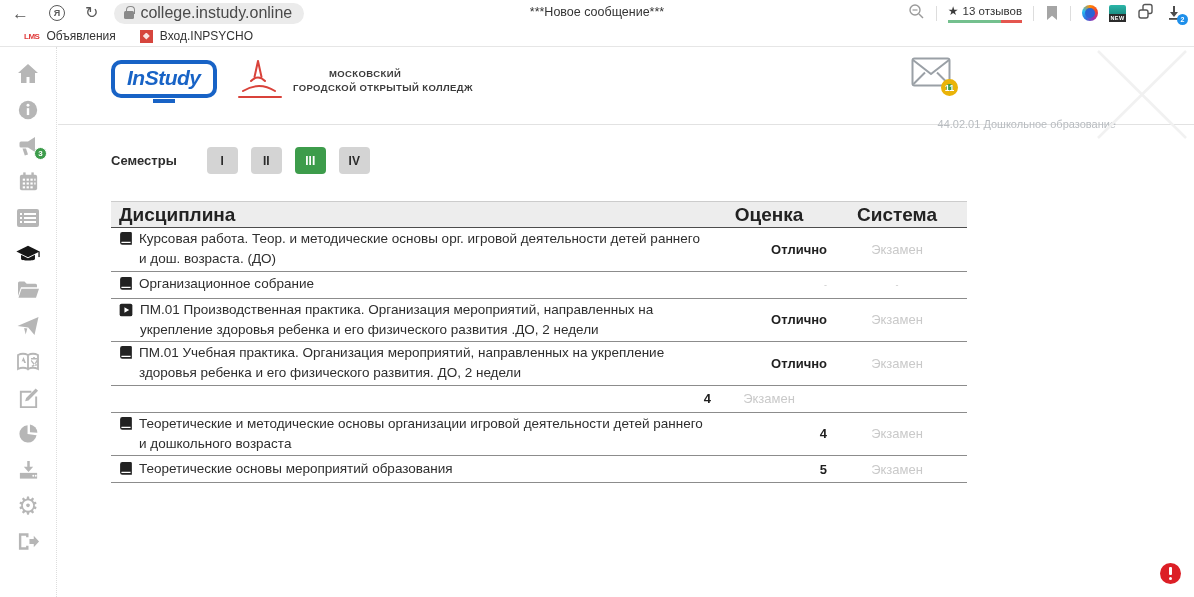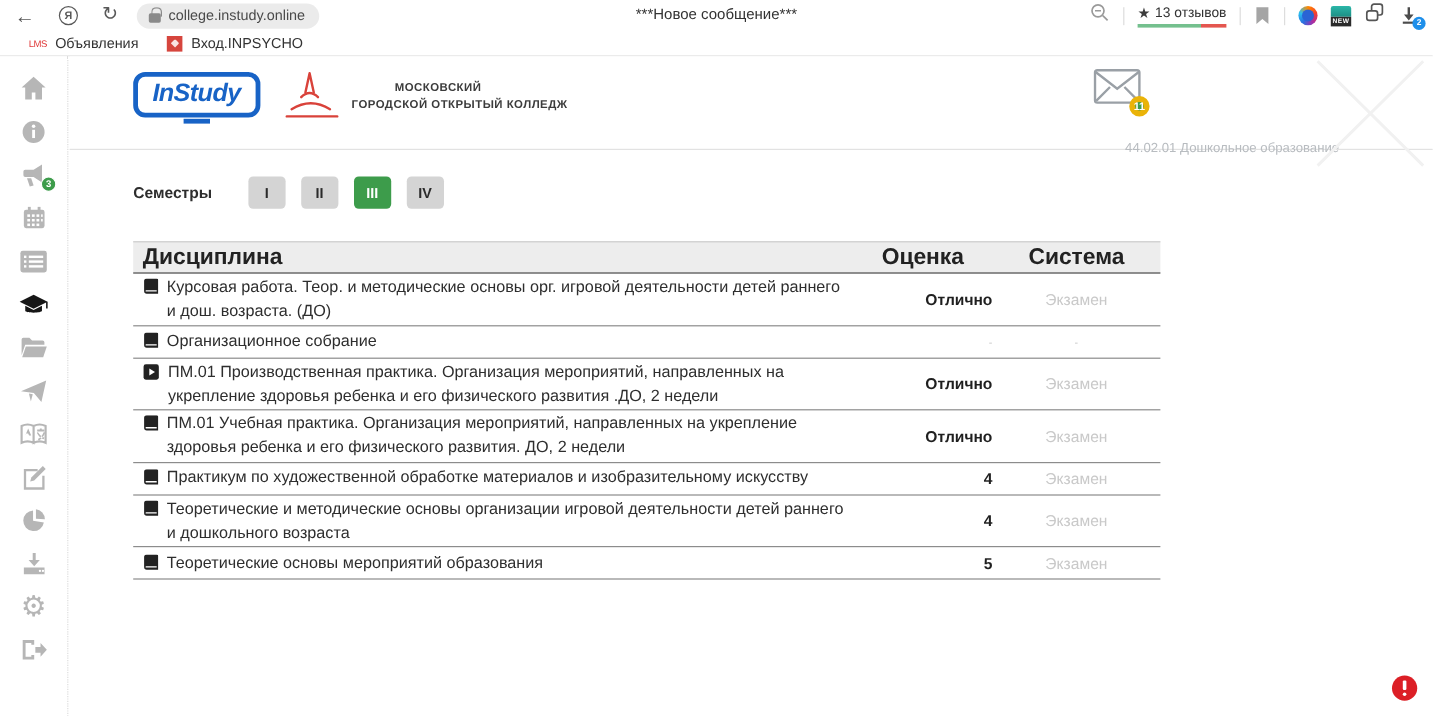--- a/index.html
+++ b/index.html
@@ -14,21 +14,21 @@
   .back { margin-left:12px; font-size:17px; }
   .ya-circle { margin-left:20px; width:16px; height:16px; border:1.5px solid #595959;
     border-radius:50%; display:flex; align-items:center; justify-content:center;
     font-size:9px; font-weight:bold; color:#595959; }
   .refresh { margin-left:20px; }
   .addr-pill { margin-left:16px; height:21px; background:#ebebeb; border-radius:12px;
     display:flex; align-items:center; gap:6px; padding:0 12px 0 10px; }
   .lock { position:relative; width:10px; height:8px; background:#8a8a8a; border-radius:1.5px; margin-top:4px; }
   .lock::before { content:""; position:absolute; left:1.5px; top:-5px; width:7px; height:7px;
     border:1.8px solid #8a8a8a; border-bottom:none; border-radius:4px 4px 0 0; }
-  .addr-text { font-size:12px; color:#4a4a4a; }
+  .addr-text { font-size:16px; color:#4a4a4a; }
   .tab-title { position:absolute; left:50%; top:5px; transform:translateX(-50%);
     font-size:12.5px; color:#333; white-space:nowrap; }
   .chrome-right { margin-left:auto; display:flex; align-items:center; gap:11px; padding-right:10px; }
   .vsep { width:1px; height:15px; background:#ddd; }
   .reviews { display:flex; flex-direction:column; gap:2px; cursor:pointer; }
   .reviews-line { display:flex; align-items:center; gap:4px; font-size:11.5px; color:#333; }
   .star-glyph { color:#3c3c3c; font-size:12px; }
   .reviews-bar { height:3px; width:100%; background:linear-gradient(to right,#74c08e 0 71%,#e4564f 71% 100%); }
   .flag-icon svg { display:block; }
   .ext-circle { width:16px; height:16px; border-radius:50%;
@@ -43,21 +43,21 @@
   .dl-badge { position:absolute; right:-4px; bottom:-3px; width:11px; height:11px; border-radius:50%;
     background:#1e8fea; color:#fff; font-size:7px; font-weight:bold;
     display:flex; align-items:center; justify-content:center; }
 
   
   .bookmarks { position:absolute; top:26px; left:0; width:1194px; height:21px;
     display:flex; align-items:center; gap:24px; padding-left:10px;
     border-bottom:1px solid #e6e6e6; background:#fff; }
   .bm-item { display:flex; align-items:center; gap:7px; cursor:pointer; }
   .bm-label { font-size:12px; color:#333; }
-  .lms-logo { font-size:8px; font-weight:normal; color:#e03b3b; letter-spacing:-.5px;padding-left:14px; }
+  .lms-logo { font-size:8px; font-weight:bold; color:#e03b3b; letter-spacing:-.5px;padding-left:14px; }
   .inpsycho-logo { width:13px; height:13px; background:#d6453d; position:relative; }
   .inpsycho-logo::after { content:""; position:absolute; inset:3px;
     background:rgba(255,255,255,.85); clip-path:polygon(50% 0,100% 50%,50% 100%,0 50%); }
 
   
   .sidebar { position:absolute; top:47px; left:0; width:57px; bottom:0; background:#fff;
     border-right:1px dotted #ddd; display:flex; flex-direction:column; align-items:center;
     padding-top:15px; gap:13px; }
   .side-item { position:relative; width:26px; height:23px; display:flex;
     align-items:center; justify-content:center; cursor:pointer; }
@@ -410,58 +410,48 @@
               </svg>
             </span>
 
             <span class="row-name">ПМ.01 Учебная практика. Организация мероприятий, направленных на укрепление здоровья ребенка и его физического развития. ДО, 2 недели</span>
           </div>
           <div class="cell grade">Отлично</div>
           <div class="cell system">Экзамен</div>
         </div>
 
         <div class="trow">
+          <div class="cell grade">4</div>
+          <div class="cell system">Экзамен</div>
+        </div>
+
+        <div class="trow">
           <div class="cell name">
             <span class="row-icon">
               <svg width="13" height="14" viewBox="0 0 20 22">
                 <path d="M5 0 h13 a2 2 0 0 1 2 2 v18 H5 a3.5 3.5 0 0 1-3.5-3.5 V3.5 A3.5 3.5 0 0 1 5 0 z" fill="#222"></path>
                 <path d="M4 15.5 h14 v1.8 H4 a1 1 0 0 1 0-1.8 z" fill="#fff"></path>
               </svg>
             </span>
 
-            <span class="row-name">Практикум по художественной обработке материалов и изобразительному искусству</span>
+            <span class="row-name">Теоретические и методические основы организации игровой деятельности детей раннего и дошкольного возраста</span>
           </div>
           <div class="cell grade">4</div>
           <div class="cell system">Экзамен</div>
         </div>
 
         <div class="trow">
           <div class="cell name">
             <span class="row-icon">
               <svg width="13" height="14" viewBox="0 0 20 22">
                 <path d="M5 0 h13 a2 2 0 0 1 2 2 v18 H5 a3.5 3.5 0 0 1-3.5-3.5 V3.5 A3.5 3.5 0 0 1 5 0 z" fill="#222"></path>
                 <path d="M4 15.5 h14 v1.8 H4 a1 1 0 0 1 0-1.8 z" fill="#fff"></path>
               </svg>
             </span>
 
-            <span class="row-name">Теоретические и методические основы организации игровой деятельности детей раннего и дошкольного возраста</span>
-          </div>
-          <div class="cell grade">4</div>
-          <div class="cell system">Экзамен</div>
-        </div>
-
-        <div class="trow">
-          <div class="cell name">
-            <span class="row-icon">
-              <svg width="13" height="14" viewBox="0 0 20 22">
-                <path d="M5 0 h13 a2 2 0 0 1 2 2 v18 H5 a3.5 3.5 0 0 1-3.5-3.5 V3.5 A3.5 3.5 0 0 1 5 0 z" fill="#222"></path>
-                <path d="M4 15.5 h14 v1.8 H4 a1 1 0 0 1 0-1.8 z" fill="#fff"></path>
-              </svg>
-            </span>
-
             <span class="row-name">Теоретические основы мероприятий образования</span>
           </div>
           <div class="cell grade">5</div>
           <div class="cell system">Экзамен</div>
         </div>
       </div>
   </div>
 
 </div>
 

